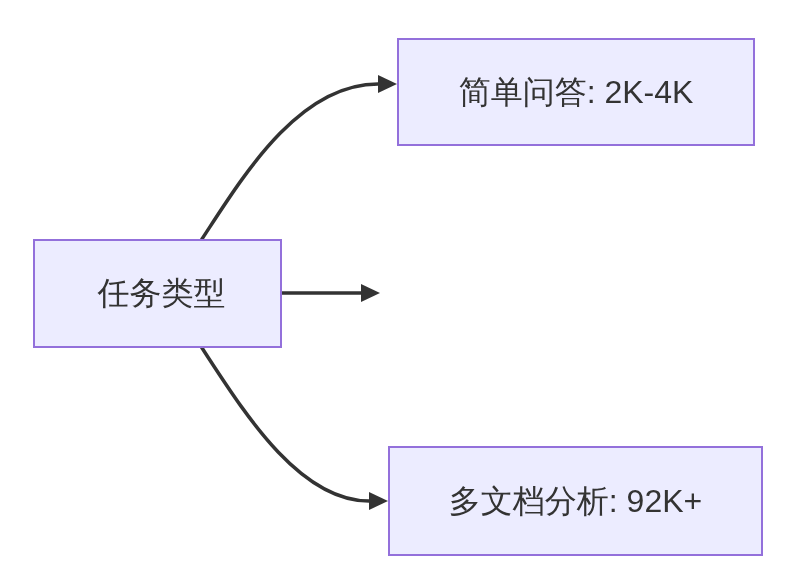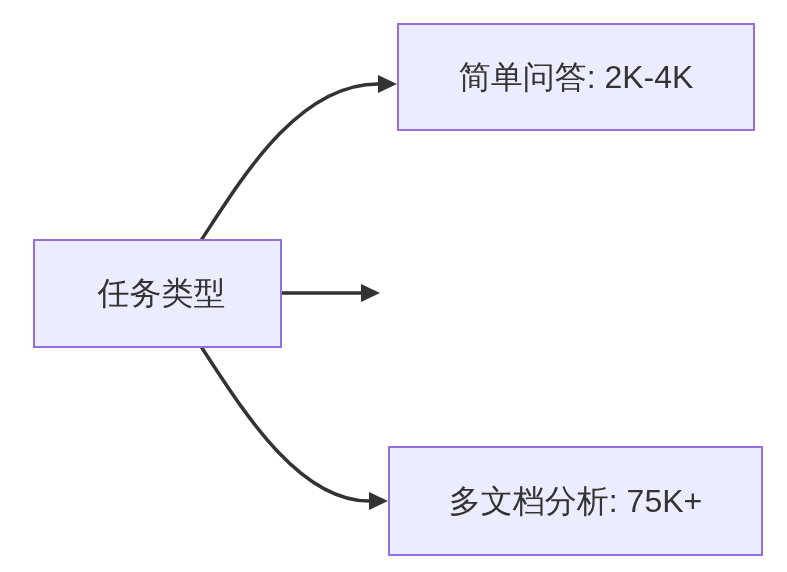--- a/index.html
+++ b/index.html
@@ -40,21 +40,21 @@
     border: 2px solid var(--node-border, #9370DB);
     display: flex;
     align-items: center;
     justify-content: center;
     text-align: center;
     font-size: 32px;
     line-height: 1.2;
     color: var(--text-color, #333333);
   }
   .node-root   { left: 33px;  top: 239px; width: 249px; height: 109px; padding-left: 8px; }
-  .node-top    { left: 397px; top: 23px;  width: 358px; height: 108px; }
+  .node-top    { left: 397px; top: 38px;  width: 358px; height: 108px; }
   .node-middle { left: 380px; top: 239px; width: 388px; height: 109px; }
   .node-bottom { left: 388px; top: 446px; width: 375px; height: 110px; }
 </style>
 </head>
 <body>
 
 <div class="stage">
 
   <svg class="edges-layer" viewBox="0 0 787 572" xmlns="http://www.w3.org/2000/svg">
 
@@ -71,16 +71,16 @@
   <div class="node node-root">
     <span>任务类型</span>
   </div>
 
   <div class="node node-top">
     <span>简单问答: 2K-4K</span>
   </div>
 
 
   <div class="node node-bottom">
-    <span>多文档分析: 75K+</span>
+    <span>多文档分析: 92K+</span>
   </div>
 
 </div>
 
 </body></html>

